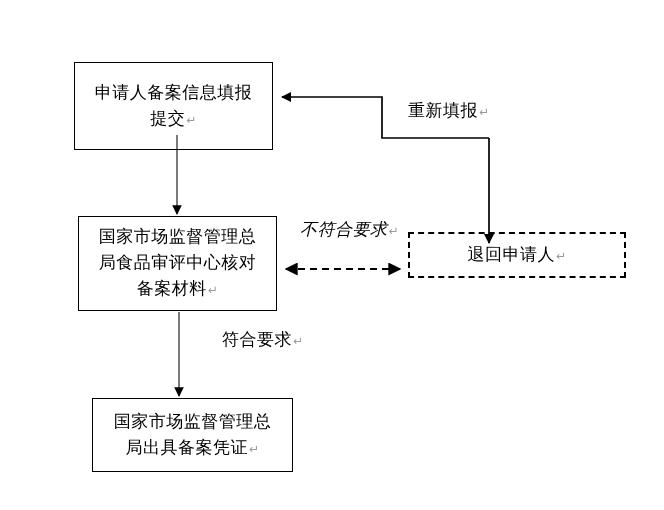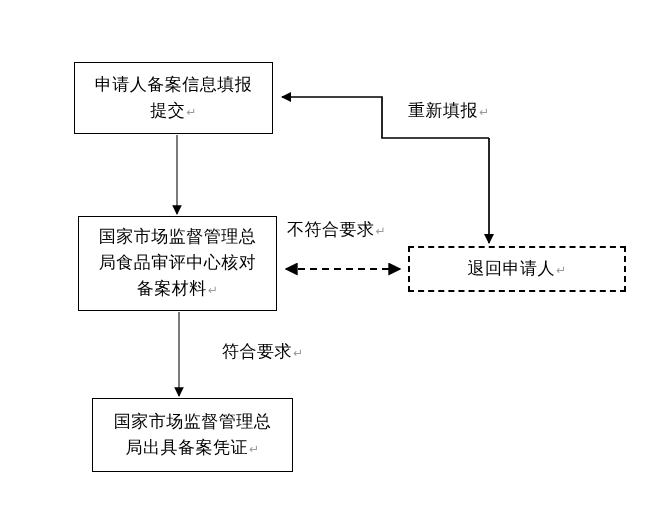--- a/index.html
+++ b/index.html
@@ -35,37 +35,37 @@
   .node .node-text {
     font-size: 17px;
     line-height: 26px;
     letter-spacing: 0.5px;
     white-space: pre-line;
     color: #000000;
   }
   .node-solid { border: 1.4px solid #000000; }
   .node-dashed { border: 2px dashed #000000; }
 
-  #node-applicant-submit { left: 74px;  top: 62px;  width: 199px; height: 72px; }
+  #node-applicant-submit { left: 74px;  top: 62px;  width: 199px; height: 88px; }
   #node-review-center    { left: 78px;  top: 216px; width: 199px; height: 95px; }
   #node-issue-cert       { left: 92px;  top: 398px; width: 201px; height: 74px; }
-  #node-return-applicant { left: 408px; top: 246px; width: 218px; height: 46px; }
+  #node-return-applicant { left: 408px; top: 232px; width: 218px; height: 46px; }
 
   .edge-label {
     position: absolute;
     font-size: 17px;
     line-height: 22px;
     color: #000000;
     white-space: nowrap;
     letter-spacing: 0.5px;
     z-index: 3;
   }
   #label-refill       { left: 408px; top: 100px;  }
-  #label-not-meet     { left: 287px; top: 219px; }
-  #label-meet         { left: 222px; top: 341px; }
+  #label-not-meet     { left: 300px; top: 219px; font-style: italic; }
+  #label-meet         { left: 222px; top: 329px; }
 
   .pilcrow {
     font-size: 12px;
     color: #9a9a9a;
     vertical-align: baseline;
     margin-left: 1px;
   }
 </style>
 </head>
 <body>

